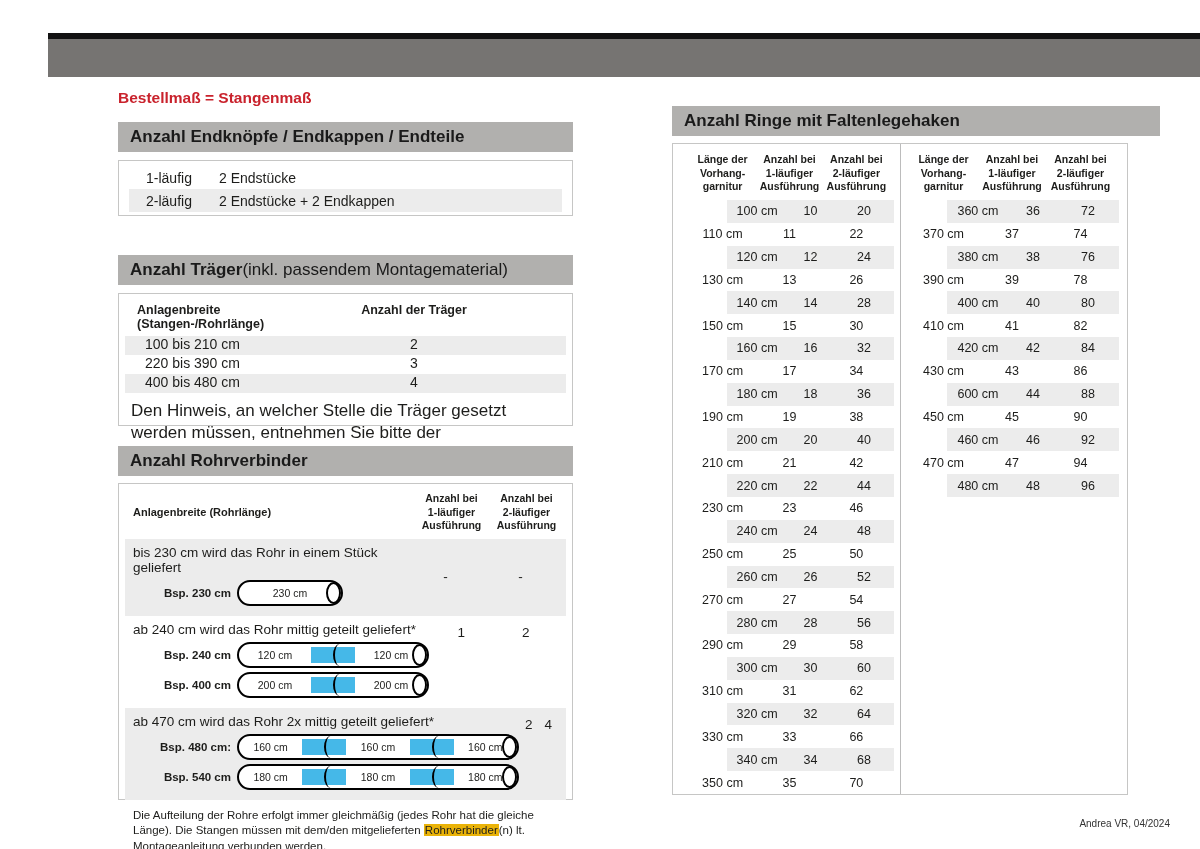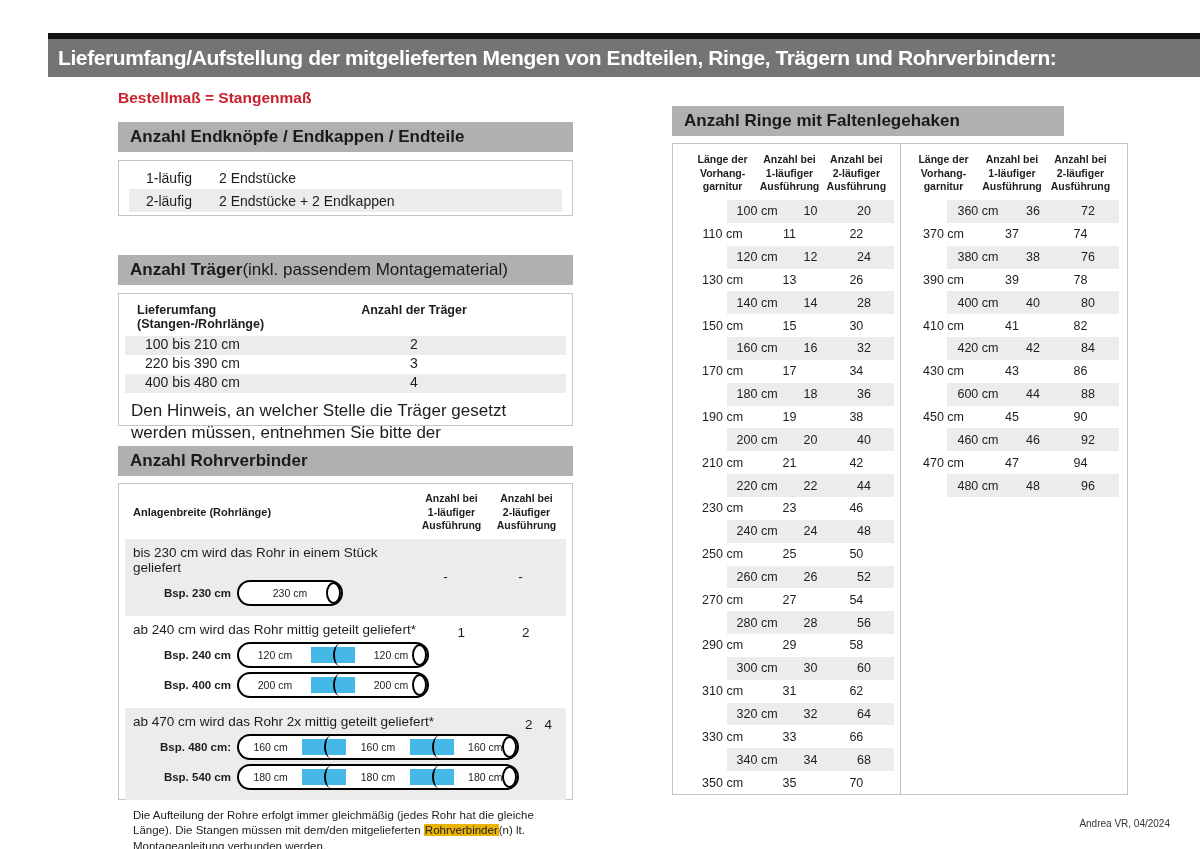--- a/index.html
+++ b/index.html
@@ -14,21 +14,21 @@
 
   .subtitle { position:absolute; left:118px; top:89px; color:#c9222c; font-weight:bold; font-size:15.5px; }
 
   
   .sbar { position:absolute; height:30px; background:#b1b0ae; display:flex; align-items:center; padding-left:12px; font-size:17px; color:#1a1a1a; }
   .sbar .b { font-weight:bold; }
   .sbar .r { font-weight:normal; }
   .sbar1 { left:118px; top:122px; width:455px; }
   .sbar2 { left:118px; top:255px; width:455px; }
   .sbar3 { left:118px; top:446px; width:455px; }
-  .sbar-rings { left:672px; top:106px; width:392px; }
+  .sbar-rings { left:672px; top:106px; width:488px; }
 
   
   .box { position:absolute; background:#fff; border:1px solid #c6c6c5; }
   .box1 { left:118px; top:160px; width:455px; height:56px; padding-top:5px; }
   .box2 { left:118px; top:293px; width:455px; height:133px; }
   .box3 { left:118px; top:483px; width:455px; height:317px; }
   .ringbox { left:672px; top:143px; width:456px; height:652px; }
 
   .shade { background:#ececec;margin-left:42px; }
 
@@ -81,21 +81,20 @@
 
   .footer { position:absolute; right:30px; top:818px; font-size:10px; color:#333; }
 </style>
 </head>
 <body>
 
 <div class="page">
 
   <div class="banner">
     <div class="banner-black"></div>
-    <div class="banner-text">Lieferumfang/Aufstellung der mitgelieferten Mengen von Endteilen, Ringe, Trägern und Rohrverbindern:</div>
   </div>
 
   <div class="subtitle">Bestellmaß = Stangenmaß</div>
 
   <div class="sbar sbar1">
     <span class="b">Anzahl Endknöpfe / Endkappen / Endteile</span>
   </div>
   <div class="box box1">
     <div id="endteile-rows">
         <div class="t1-row">
@@ -108,21 +107,21 @@
         </div>
       </div>
   </div>
 
   <div class="sbar sbar2">
     <span class="b">Anzahl Träger</span>
     <span class="r"> (inkl. passendem Montagematerial)</span>
   </div>
   <div class="box box2">
     <div class="t2-head">
-      <span class="c1">Lieferumfang (Stangen-/Rohrlänge)</span>
+      <span class="c1">Anlagenbreite (Stangen-/Rohrlänge)</span>
       <span class="c2">Anzahl der Träger</span>
     </div>
     <div id="traeger-rows">
         <div class="t2-row shade">
           <span class="c1">100 bis 210 cm</span>
           <span class="c2">2</span>
         </div>
         <div class="t2-row">
           <span class="c1">220 bis 390 cm</span>
           <span class="c2">3</span>

